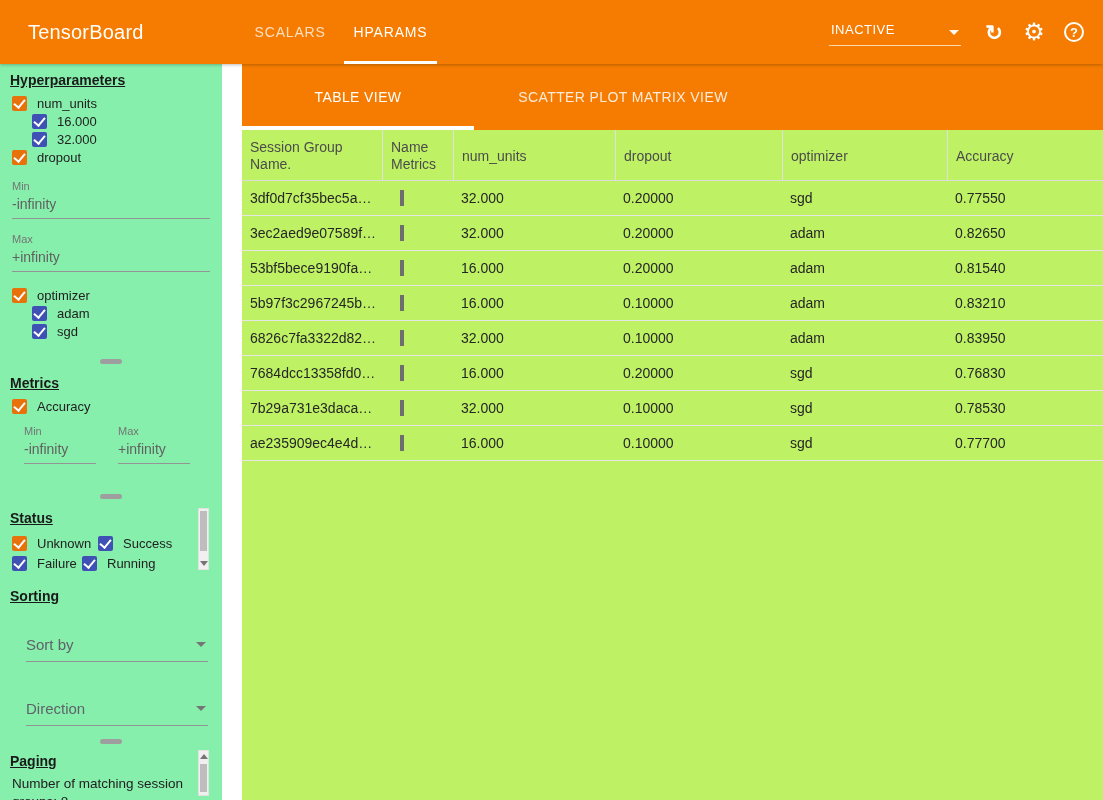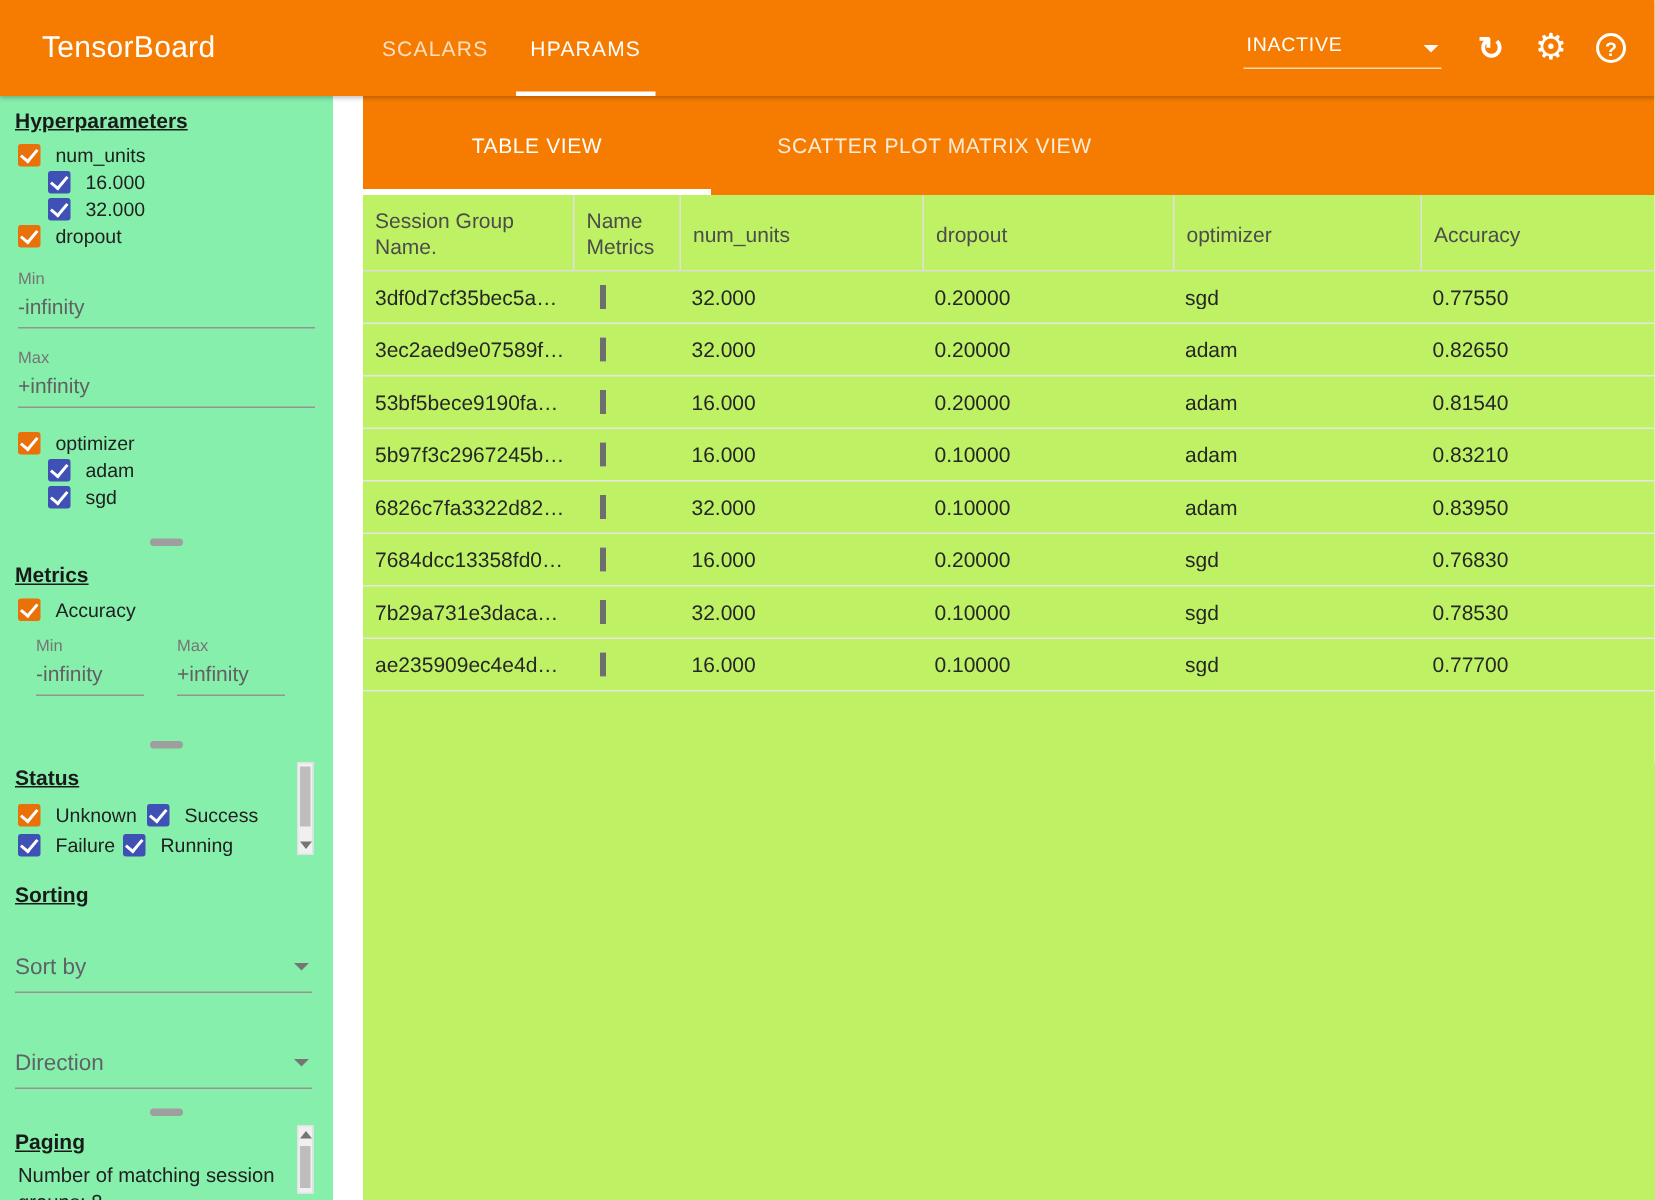--- a/index.html
+++ b/index.html
@@ -47,21 +47,21 @@
   .field .fvalue { font-size: 14px; color: #616161; }
   .row-fields { display: flex; gap: 22px; padding-left: 24px; margin-top: 10px; }
   .row-fields .field { margin: 0; width: 72px; }
   .mt14 { margin-top: 14px; }
   .mt4 { margin-top: 4px; }
 
   .status-grid { display: flex; flex-wrap: wrap; padding-left: 12px; margin-top: 6px; width: 196px; height: 40px; overflow: hidden; }
   .st-item { display: flex; align-items: flex-end; gap: 10px; height: 19px; }
   .st-item.w86 { width: 86px; } .st-item.w96 { width: 96px; } .st-item.w70 { width: 70px; }
 
-  .select-field { margin: 0 14px 0 10px; border-bottom: 1px solid #949494; padding-bottom: 8px; display: flex; align-items: center; justify-content: space-between; cursor: pointer; }
+  .select-field { margin: 0 14px 0 26px; border-bottom: 1px solid #949494; padding-bottom: 8px; display: flex; align-items: center; justify-content: space-between; cursor: pointer; }
   .select-field .sval { font-size: 15px; color: #5f6368; }
   .gcaret { width: 0; height: 0; border-left: 5px solid transparent; border-right: 5px solid transparent; border-top: 5px solid #757575; margin-right: 2px; }
   .sortby { margin-top: 32px; }
   .direction { margin-top: 38px; }
 
   .paging-text { margin: 6px 14px 0 12px; font-size: 13.5px; line-height: 18px; color: #212121; width: 182px; }
 
   .vscroll { position: absolute; right: 13px; width: 11px; background: #f0f0f0; border: 1px solid #e2e2e2; }
   .status-scroll { top: 6px; height: 62px; }
   .paging-scroll { top: 3px; height: 46px; }

